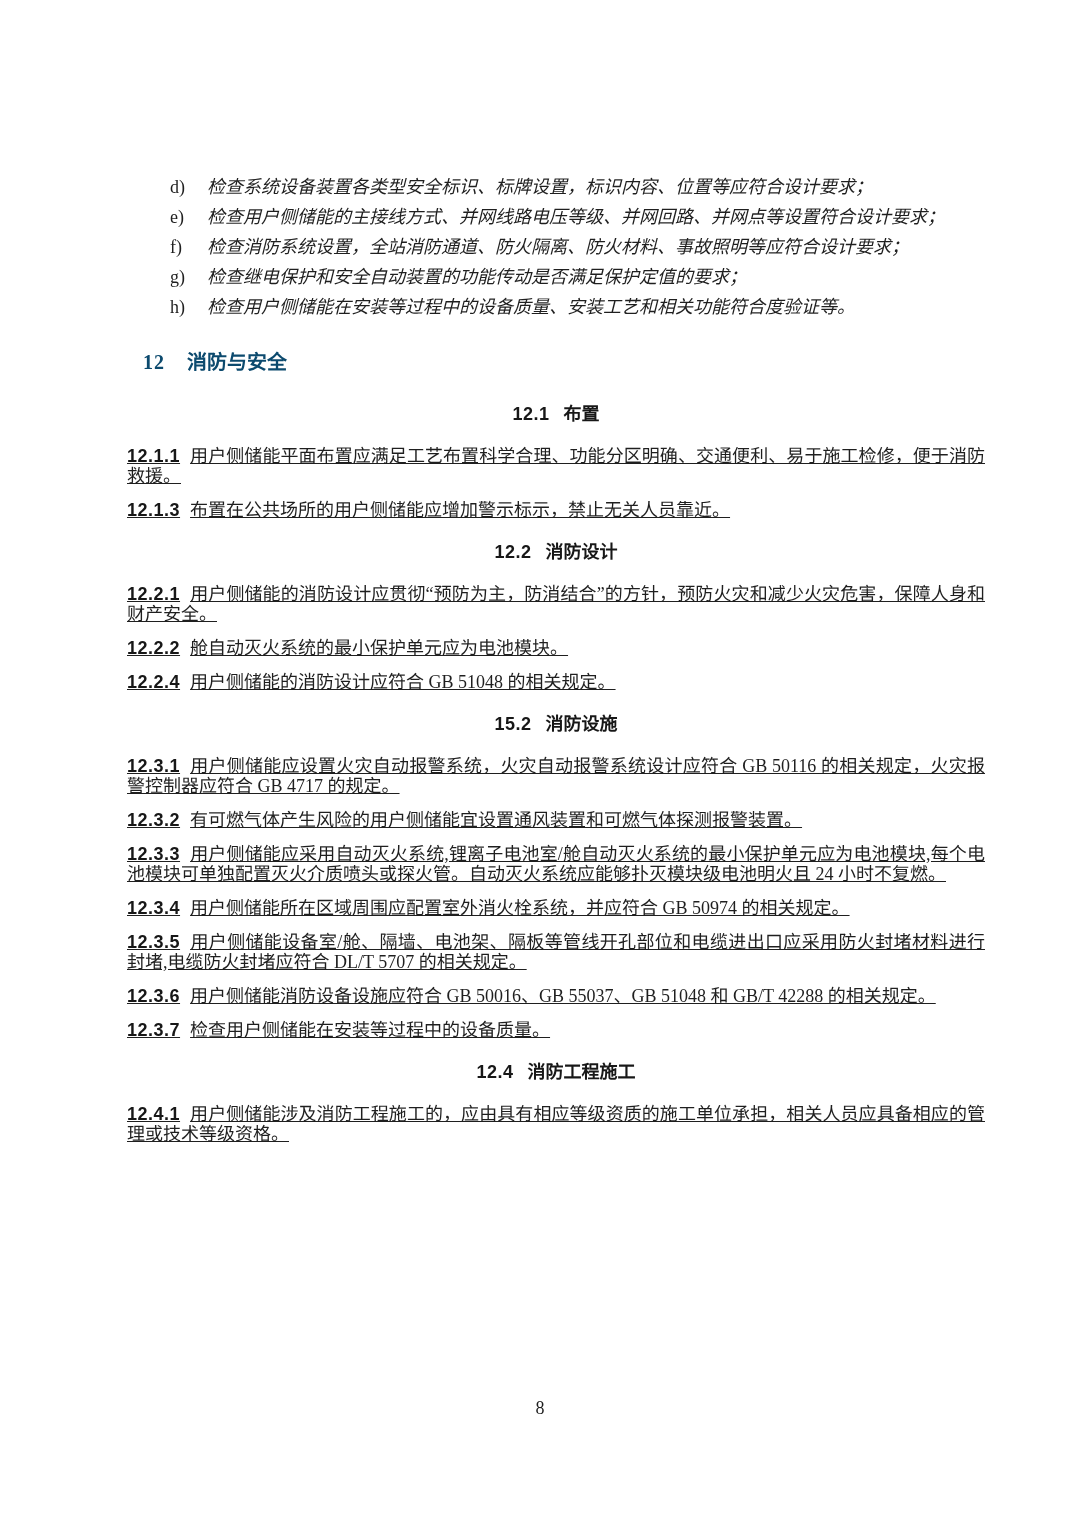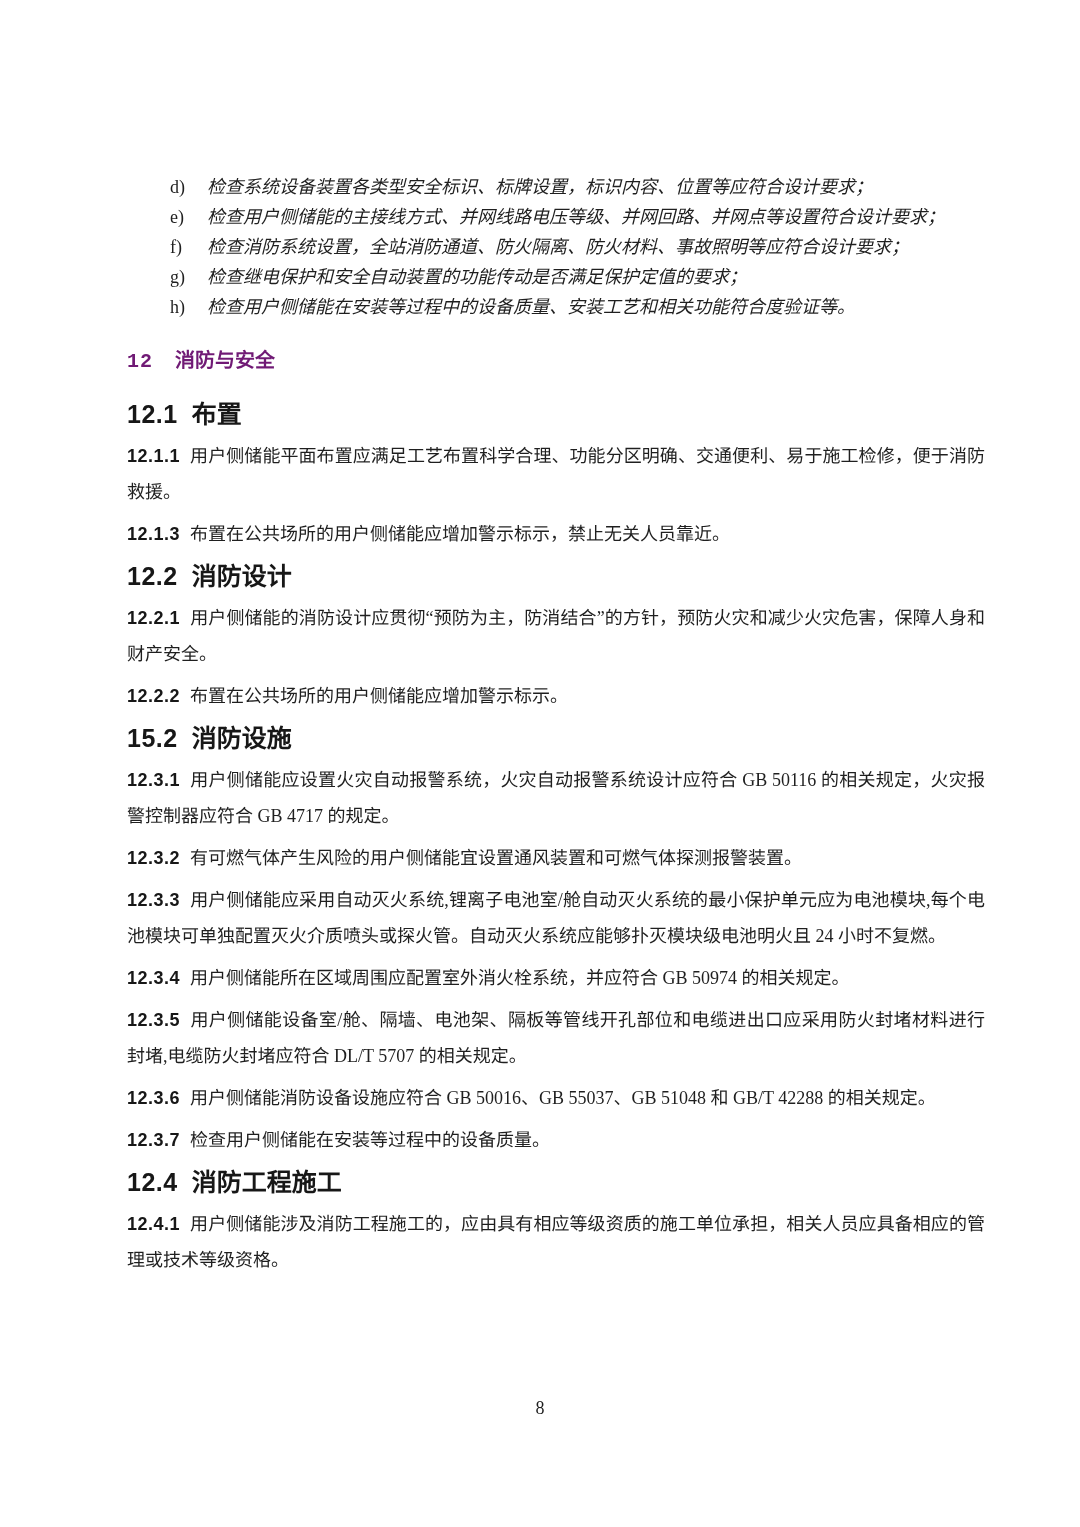--- a/index.html
+++ b/index.html
@@ -33,51 +33,53 @@
   .intro-item .li-label {
     flex: 0 0 37px;
   }
   .intro-item .li-text {
     flex: 1 1 auto;
     font-style: italic;
   }
 
   
   .chapter-heading {
-    margin: 22px 0 16px 0;
+    margin: 22px 0 16px 16px;
     line-height: 36px;
-    font-family: Liberation Mono, monospace;
+    font-family: Liberation Serif, serif;
     font-weight: 700;
     font-size: 20px;
-    color: #701a75;
+    color: #0c4a6e;
   }
   .chapter-heading .num {
     margin-right: 22px;
     letter-spacing: 1px;
   }
 
   
   .section-heading {
     margin: 6px 0;
     line-height: 36px;
     font-family: "Liberation Sans", "DejaVu Sans", sans-serif;
     font-weight: 700;
-    font-size: 25px;
+    font-size: 18px;
     color: #171717;
+    text-align: center;
   }
   .section-heading .num {
     margin-right: 14px;
     letter-spacing: 0.5px;
   }
 
   
   .clause {
-    margin: 6px 0;
-    line-height: 36px;
+    margin: 14px 0;
+    line-height: 20px;
     text-align: justify;
+    text-decoration: underline;
   }
   .clause .clause-num {
     font-family: "Liberation Sans", "DejaVu Sans", sans-serif;
     font-weight: 600;
     font-size: 18px;
     margin-right: 10px;
     letter-spacing: 0.5px;
     color: #171717;
   }
 
@@ -128,21 +130,22 @@
     <div class="section-heading">
       <span class="num">12.1</span><span>布置</span>
     </div>
     <p class="clause"><span class="clause-num">12.1.1</span><span>用户侧储能平面布置应满足工艺布置科学合理、功能分区明确、交通便利、易于施工检修，便于消防救援。</span></p>
     <p class="clause"><span class="clause-num">12.1.3</span><span>布置在公共场所的用户侧储能应增加警示标示，禁止无关人员靠近。</span></p>
 
     <div class="section-heading">
       <span class="num">12.2</span><span>消防设计</span>
     </div>
     <p class="clause"><span class="clause-num">12.2.1</span><span>用户侧储能的消防设计应贯彻“预防为主，防消结合”的方针，预防火灾和减少火灾危害，保障人身和财产安全。</span></p>
-    <p class="clause"><span class="clause-num">12.2.2</span><span>布置在公共场所的用户侧储能应增加警示标示。</span></p>
+    <p class="clause"><span class="clause-num">12.2.2</span><span>舱自动灭火系统的最小保护单元应为电池模块。</span></p>
+    <p class="clause"><span class="clause-num">12.2.4</span><span>用户侧储能的消防设计应符合 GB 51048 的相关规定。</span></p>
 
     <div class="section-heading">
       <span class="num">15.2</span><span>消防设施</span>
     </div>
     <p class="clause"><span class="clause-num">12.3.1</span><span>用户侧储能应设置火灾自动报警系统，火灾自动报警系统设计应符合 GB 50116 的相关规定，火灾报警控制器应符合 GB 4717 的规定。</span></p>
     <p class="clause"><span class="clause-num">12.3.2</span><span>有可燃气体产生风险的用户侧储能宜设置通风装置和可燃气体探测报警装置。</span></p>
     <p class="clause"><span class="clause-num">12.3.3</span><span>用户侧储能应采用自动灭火系统,锂离子电池室/舱自动灭火系统的最小保护单元应为电池模块,每个电池模块可单独配置灭火介质喷头或探火管。自动灭火系统应能够扑灭模块级电池明火且 24 小时不复燃。</span></p>
     <p class="clause"><span class="clause-num">12.3.4</span><span>用户侧储能所在区域周围应配置室外消火栓系统，并应符合 GB 50974 的相关规定。</span></p>
     <p class="clause"><span class="clause-num">12.3.5</span><span>用户侧储能设备室/舱、隔墙、电池架、隔板等管线开孔部位和电缆进出口应采用防火封堵材料进行封堵,电缆防火封堵应符合 DL/T 5707 的相关规定。</span></p>
     <p class="clause"><span class="clause-num">12.3.6</span><span>用户侧储能消防设备设施应符合 GB 50016、GB 55037、GB 51048 和 GB/T 42288 的相关规定。</span></p>

